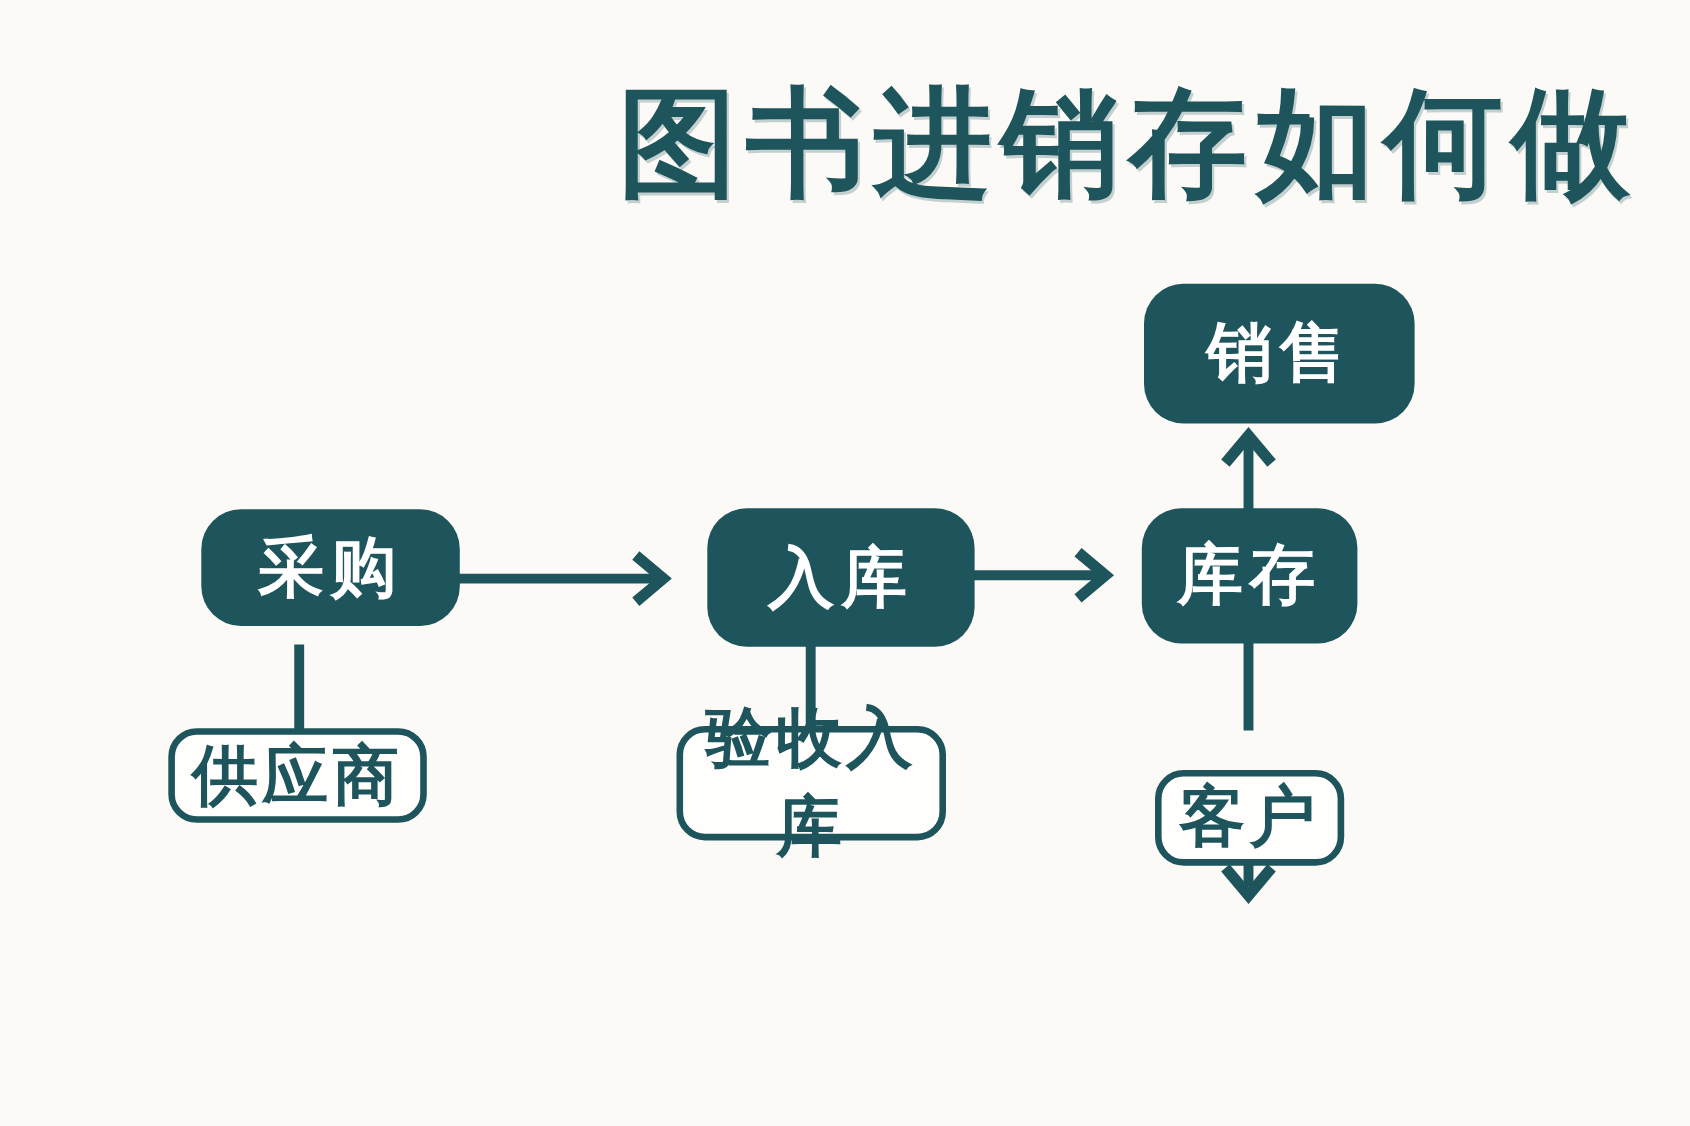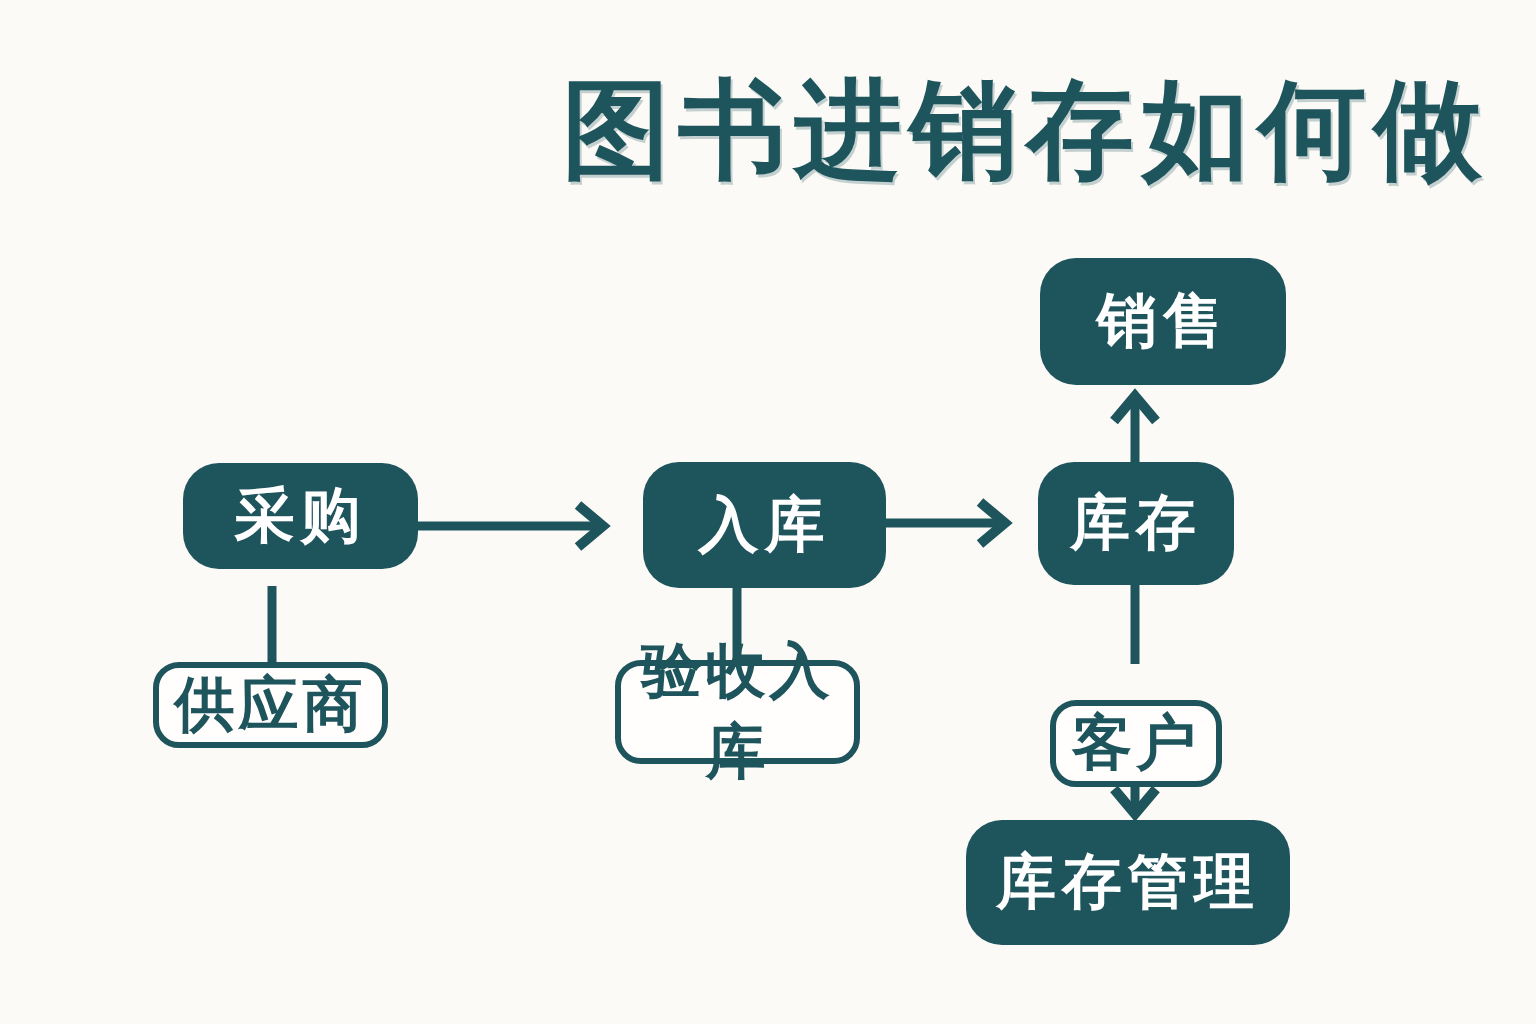--- a/index.html
+++ b/index.html
@@ -117,21 +117,20 @@
   <h1 class="title">图书进销存如何做</h1>
 
   <div class="node node-primary" id="n-caigou">采购</div>
 
   <div class="node node-primary" id="n-ruku">入库</div>
 
   <div class="node node-primary" id="n-kucun">库存</div>
 
   <div class="node node-primary" id="n-xiaoshou">销售</div>
 
-  <div class="node node-primary" id="n-kucunguanli">库存管理</div>
 
   <div class="node node-secondary" id="n-gongyingshang">供应商</div>
 
   <div class="node node-secondary" id="n-yanshouruku">验收入库</div>
 
   <div class="node node-secondary" id="n-kehu">客户</div>
 
 </div>
 
 </body></html>

